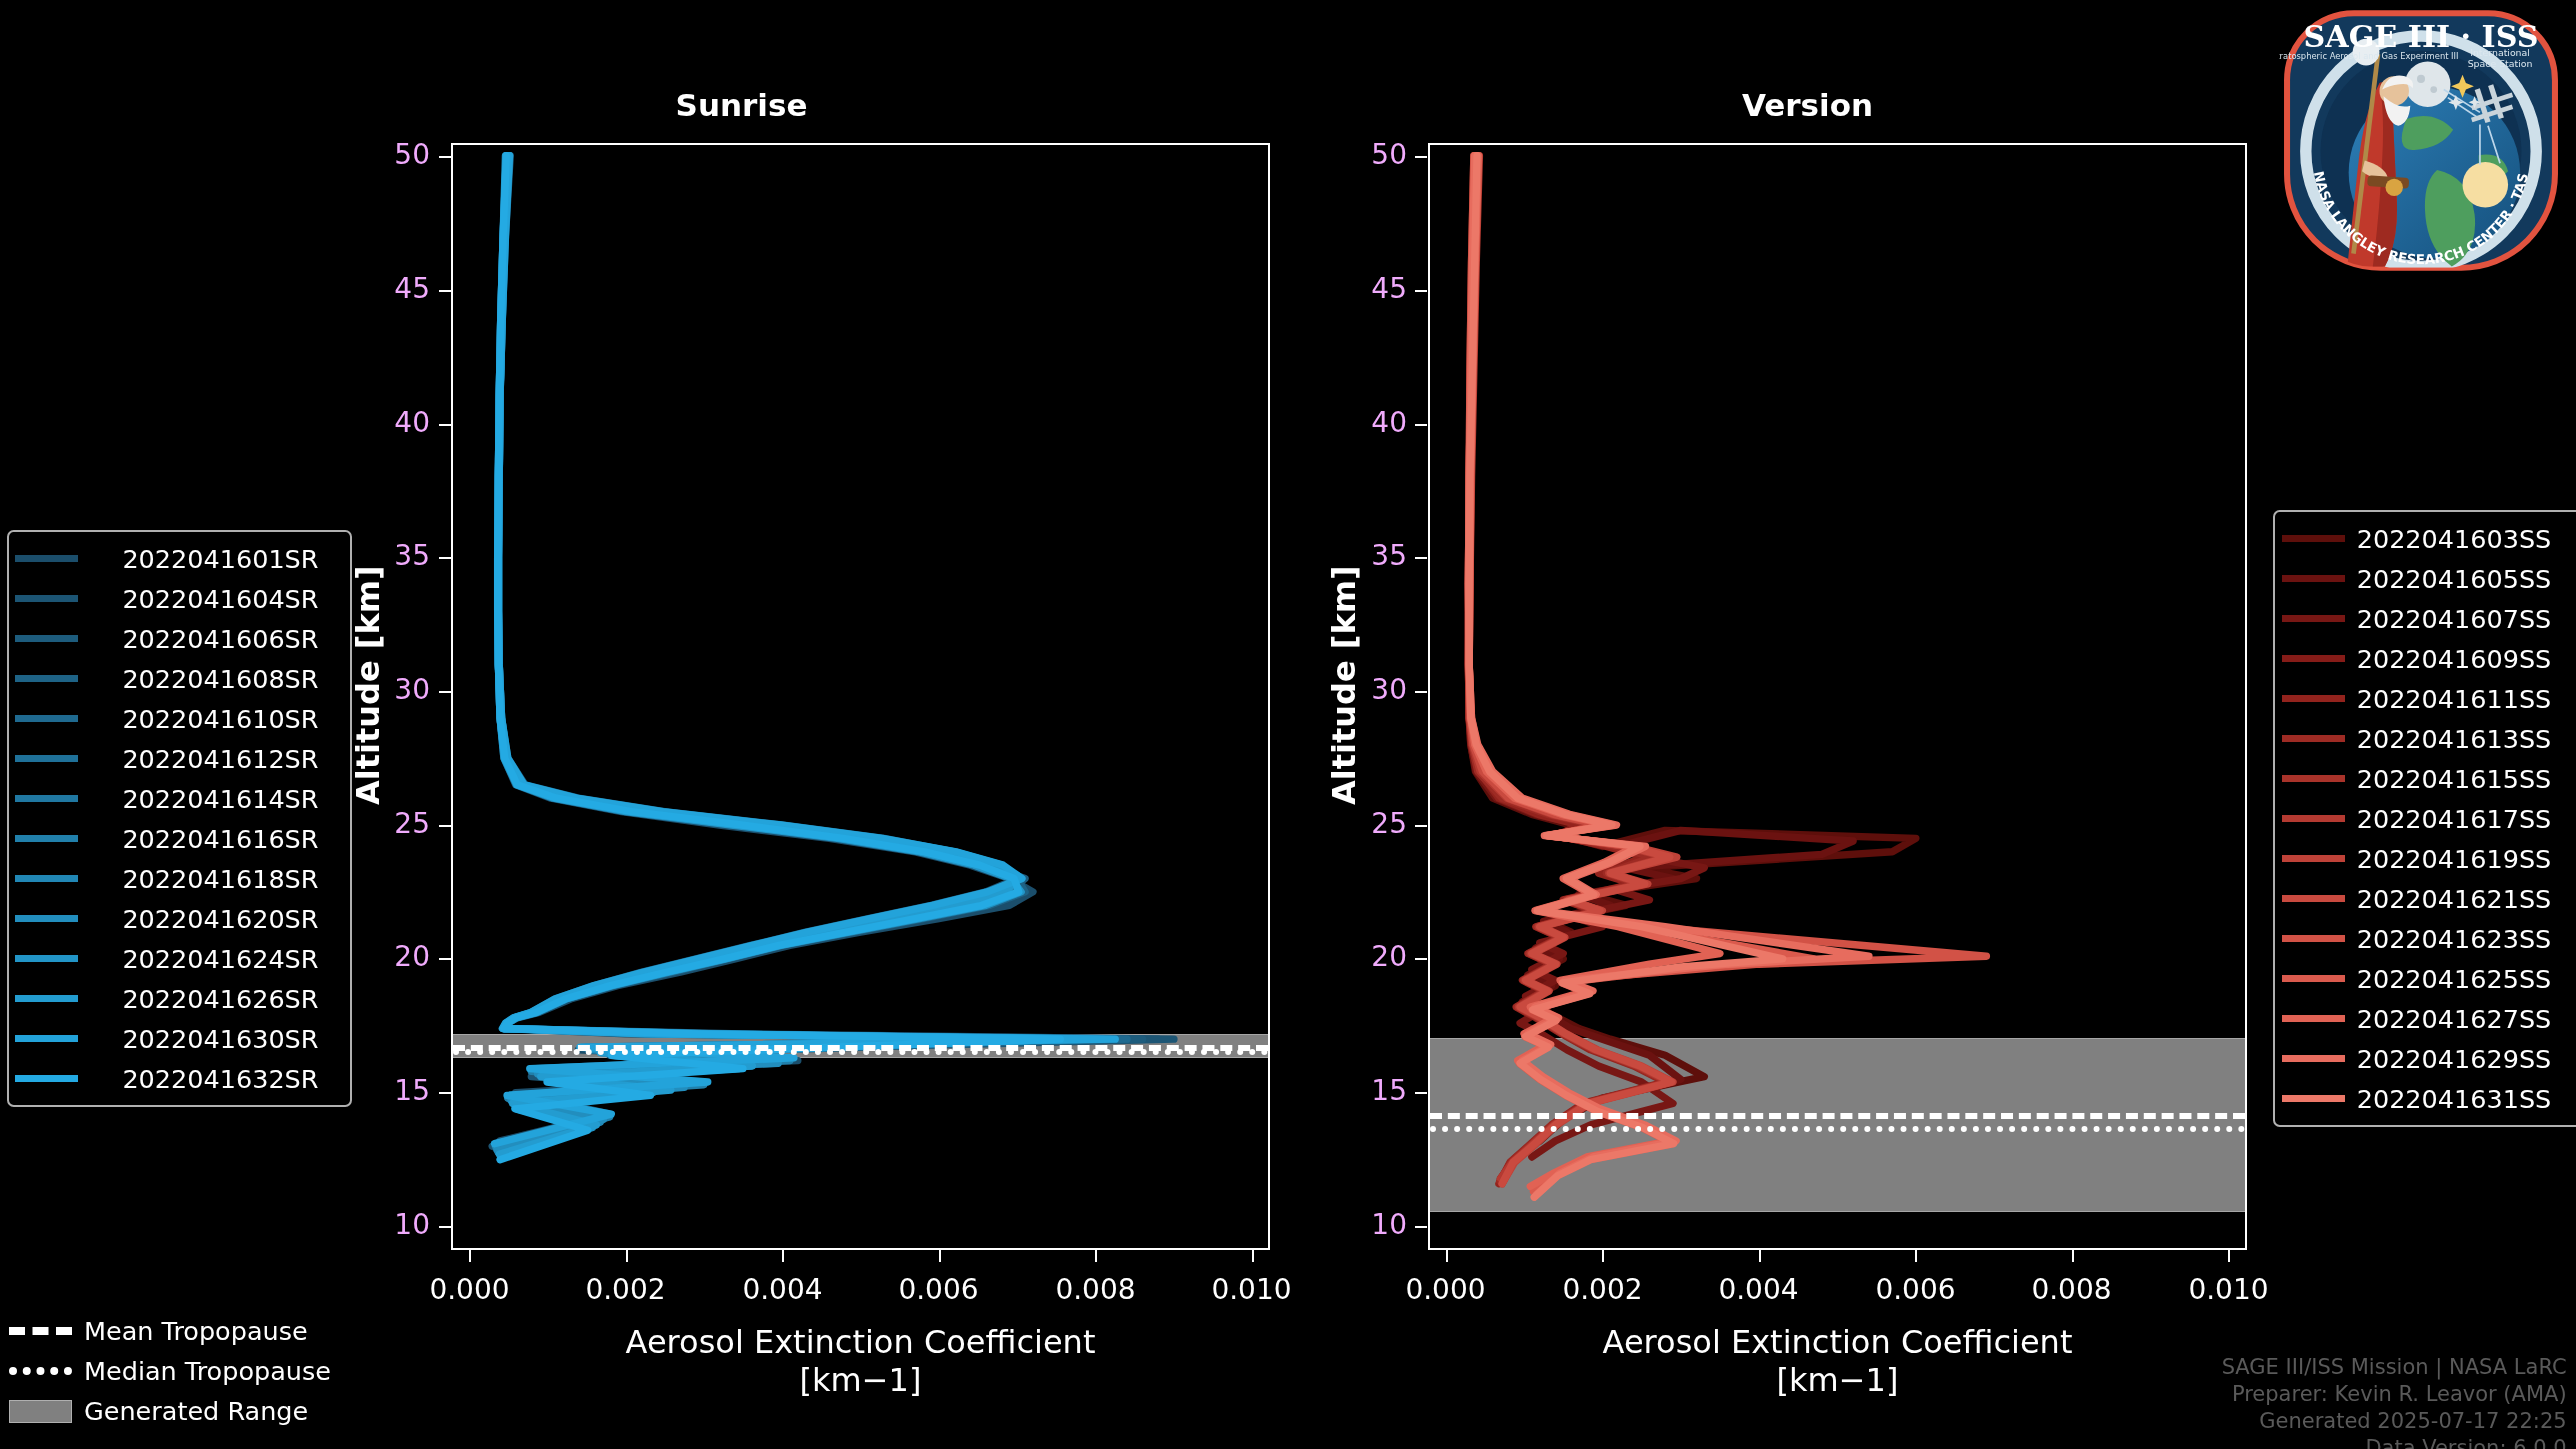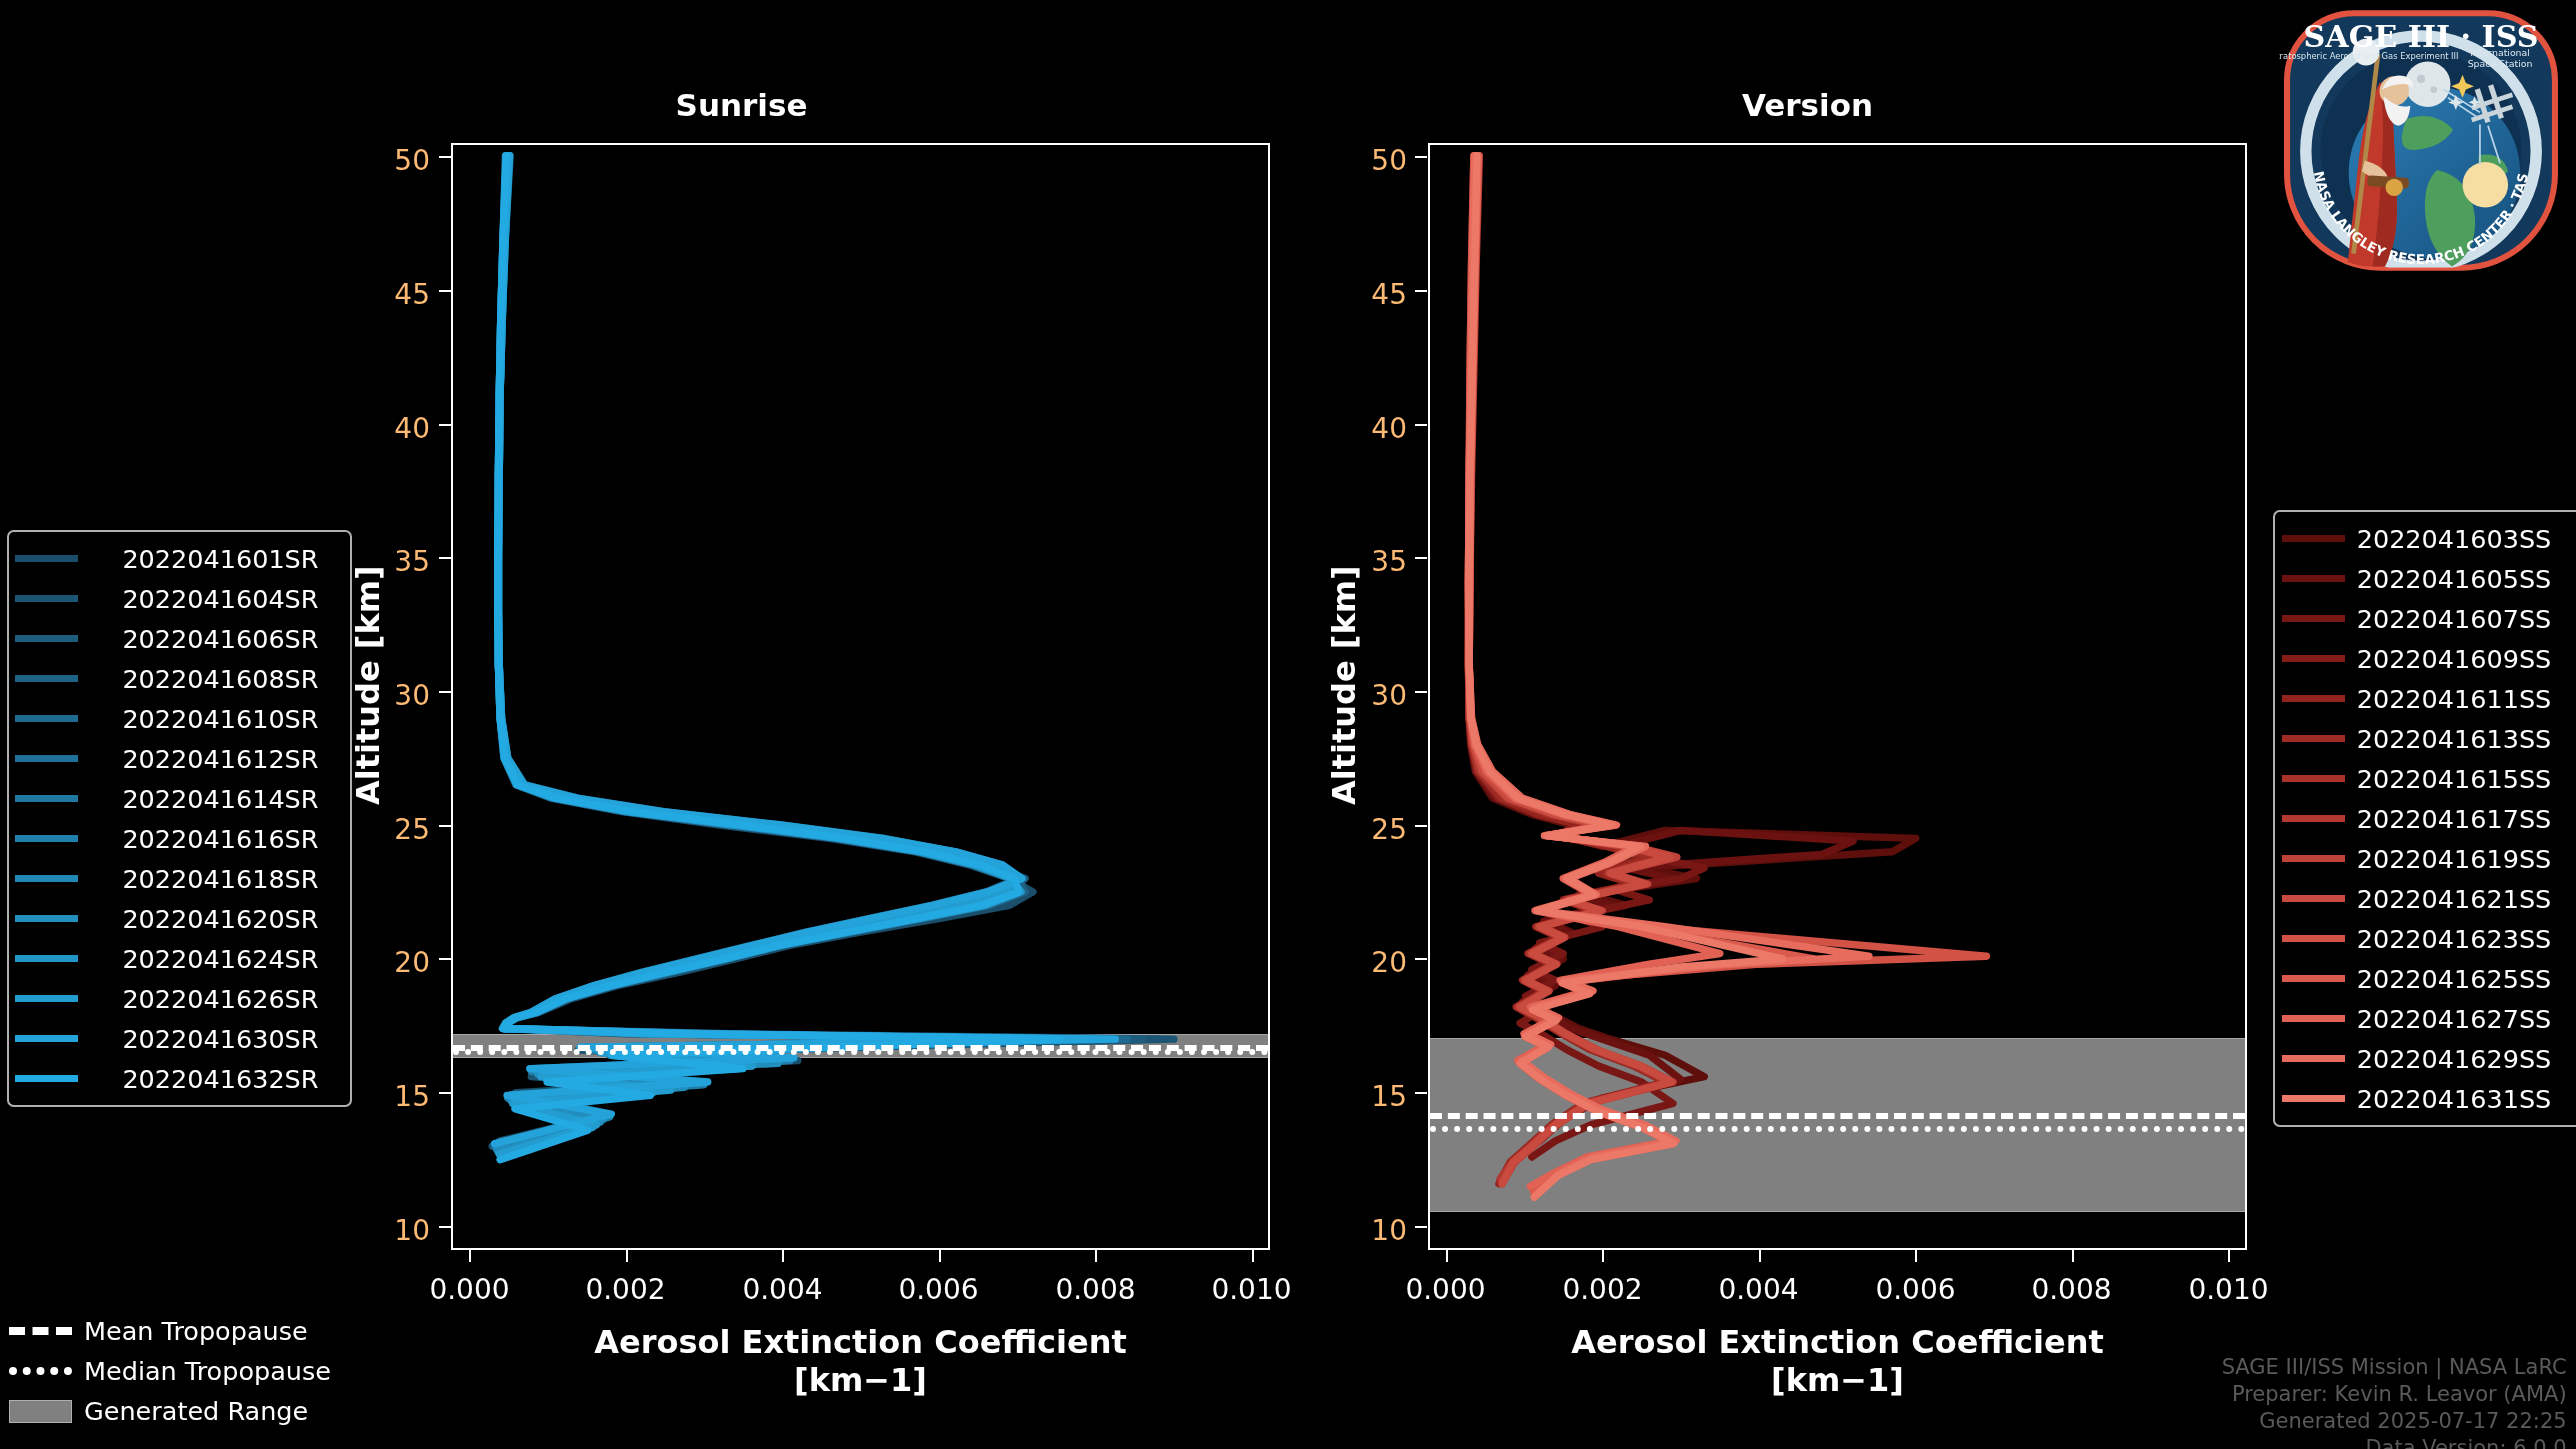--- a/index.html
+++ b/index.html
@@ -20,25 +20,25 @@
 
   .band{position:absolute;left:0;width:100%;background:#808080;border-top:1.3px solid #a6a6a6;border-bottom:1.3px solid #a6a6a6;box-sizing:border-box;}
   .tropo-line{position:absolute;left:0;width:100%;height:0;border-top:6px solid #fff;}
   .tropo-line.dashed{border-top-style:dashed;}
   .tropo-line.dotted{border-top-style:dotted;border-top-width:6.7px;}
 
   .plot-svg{position:absolute;left:0;top:0;width:100%;height:100%;}
 
   
   .ytick{position:absolute;width:12px;height:0;border-top:2.7px solid #fff;}
-  .ytlabel{position:absolute;width:87px;text-align:right;font-size:28px;color:#fdba74;margin-top:6px;}
+  .ytlabel{position:absolute;width:87px;text-align:right;font-size:28px;color:#f0abfc;}
   .xtick{position:absolute;width:0;height:12px;border-left:2.7px solid #fff;}
   .xtlabel{position:absolute;width:161px;text-align:center;font-size:28px;color:#fff;}
 
-  .xaxis-title{position:absolute;width:819px;text-align:center;font-weight:bold;font-size:32px;line-height:1.18;}
+  .xaxis-title{position:absolute;width:819px;text-align:center;font-weight:normal;font-size:32px;line-height:1.18;}
   .yaxis-title{position:absolute;font-weight:bold;font-size:32px;transform:rotate(-90deg);transform-origin:left top;white-space:nowrap;}
 
   
   .legend{position:absolute;border:2px solid #b0b0b0;border-radius:6.7px;background:#000;padding:6.7px 9.4px 6.7px 6.7px;}
   .legend-row{display:flex;align-items:center;height:40px;}
   .legend-swatch{width:63px;height:0;border-top:7.4px solid #fff;margin-right:12px;flex:0 0 auto;}
   .legend-label{font-size:25.5px;color:#fff;white-space:nowrap;}
   #legend-left{left:6.7px;top:530px;}
   #legend-left .legend-label{min-width:218px;margin-left:32px;}
   #legend-right{left:2273px;top:510px;}

